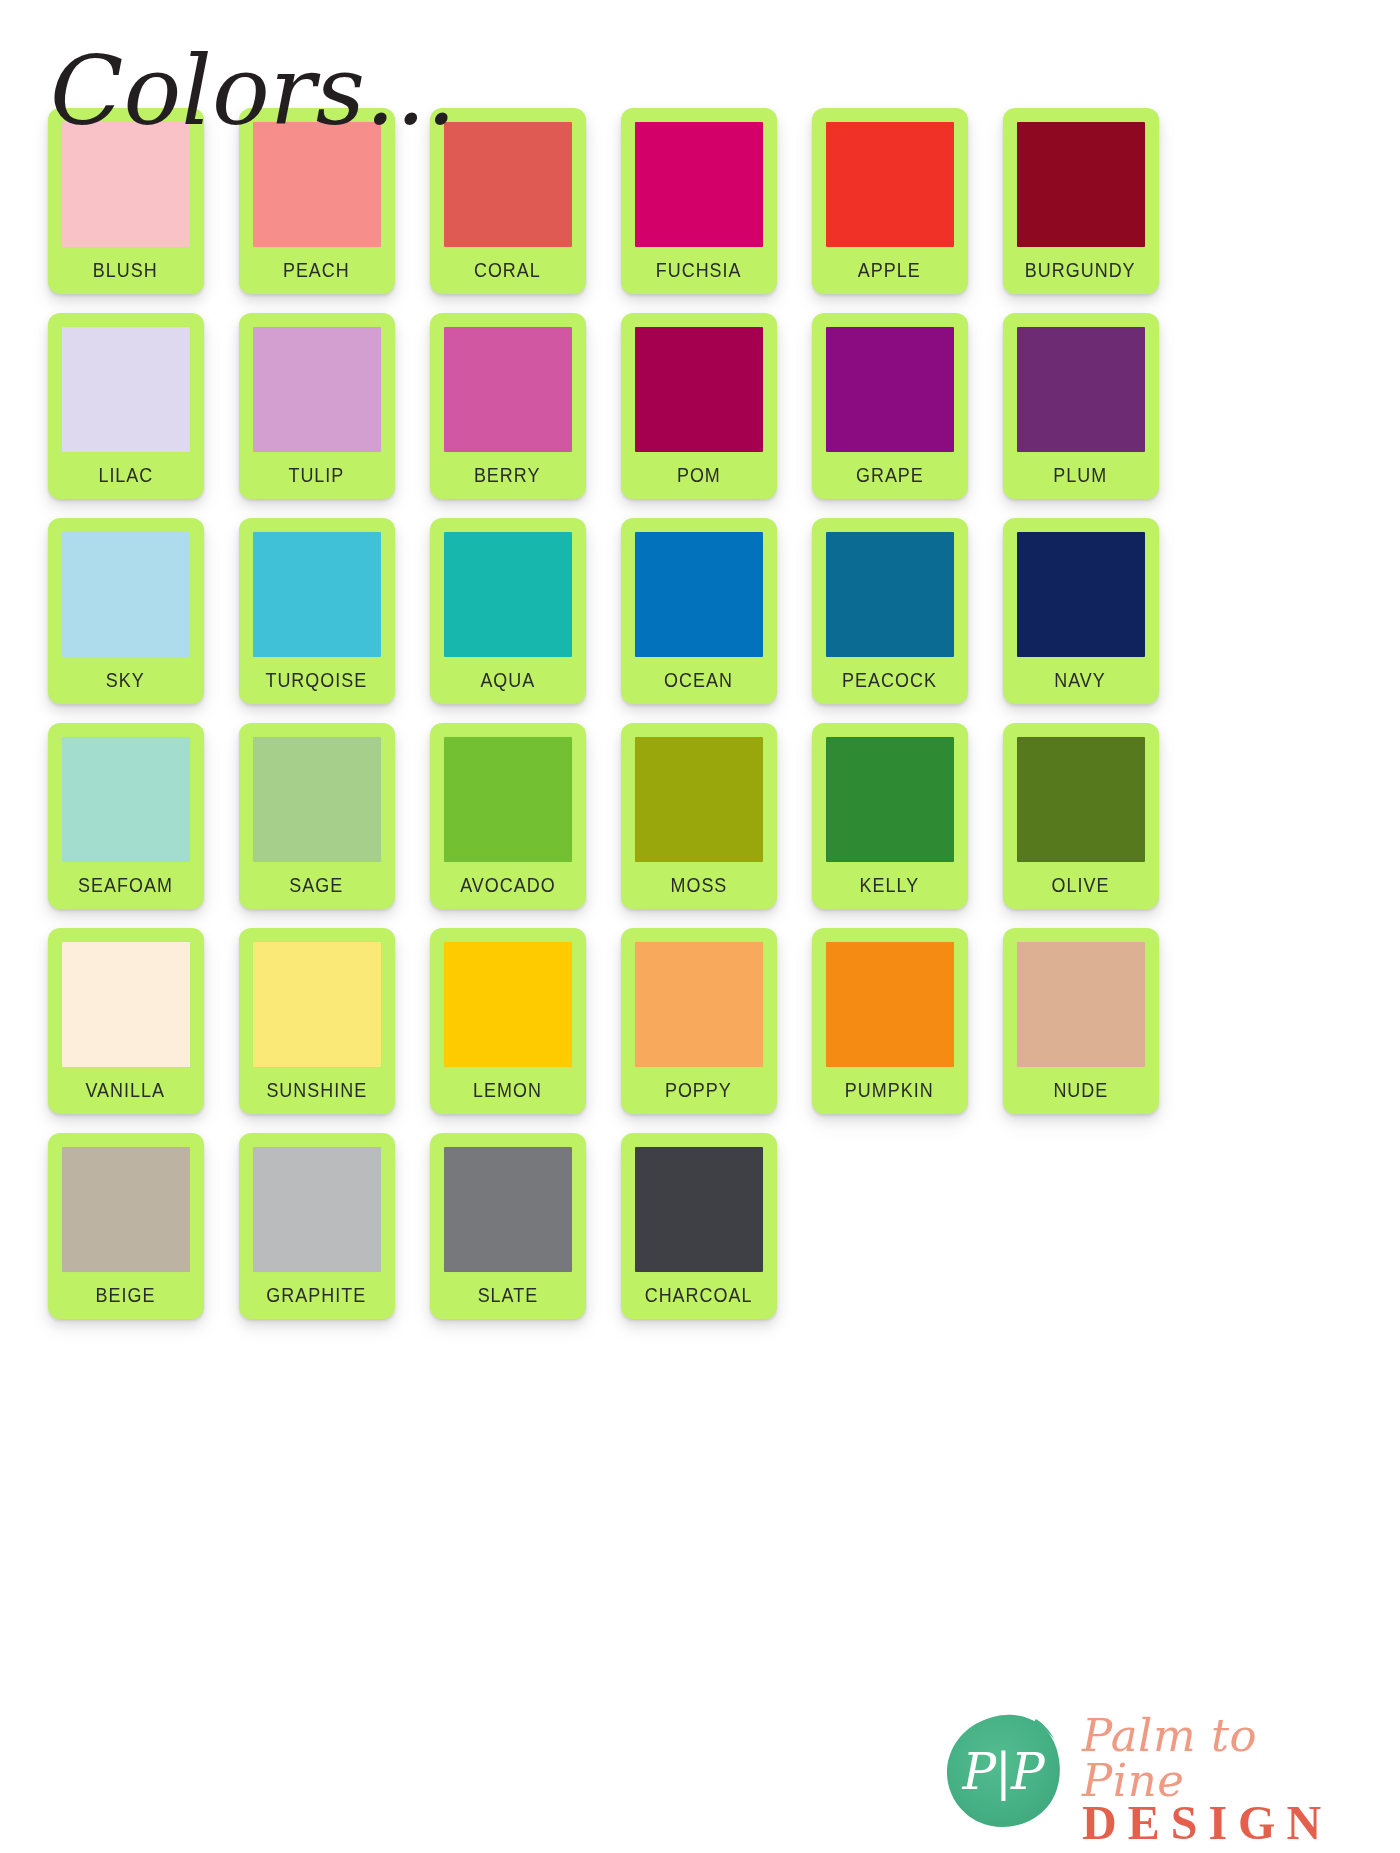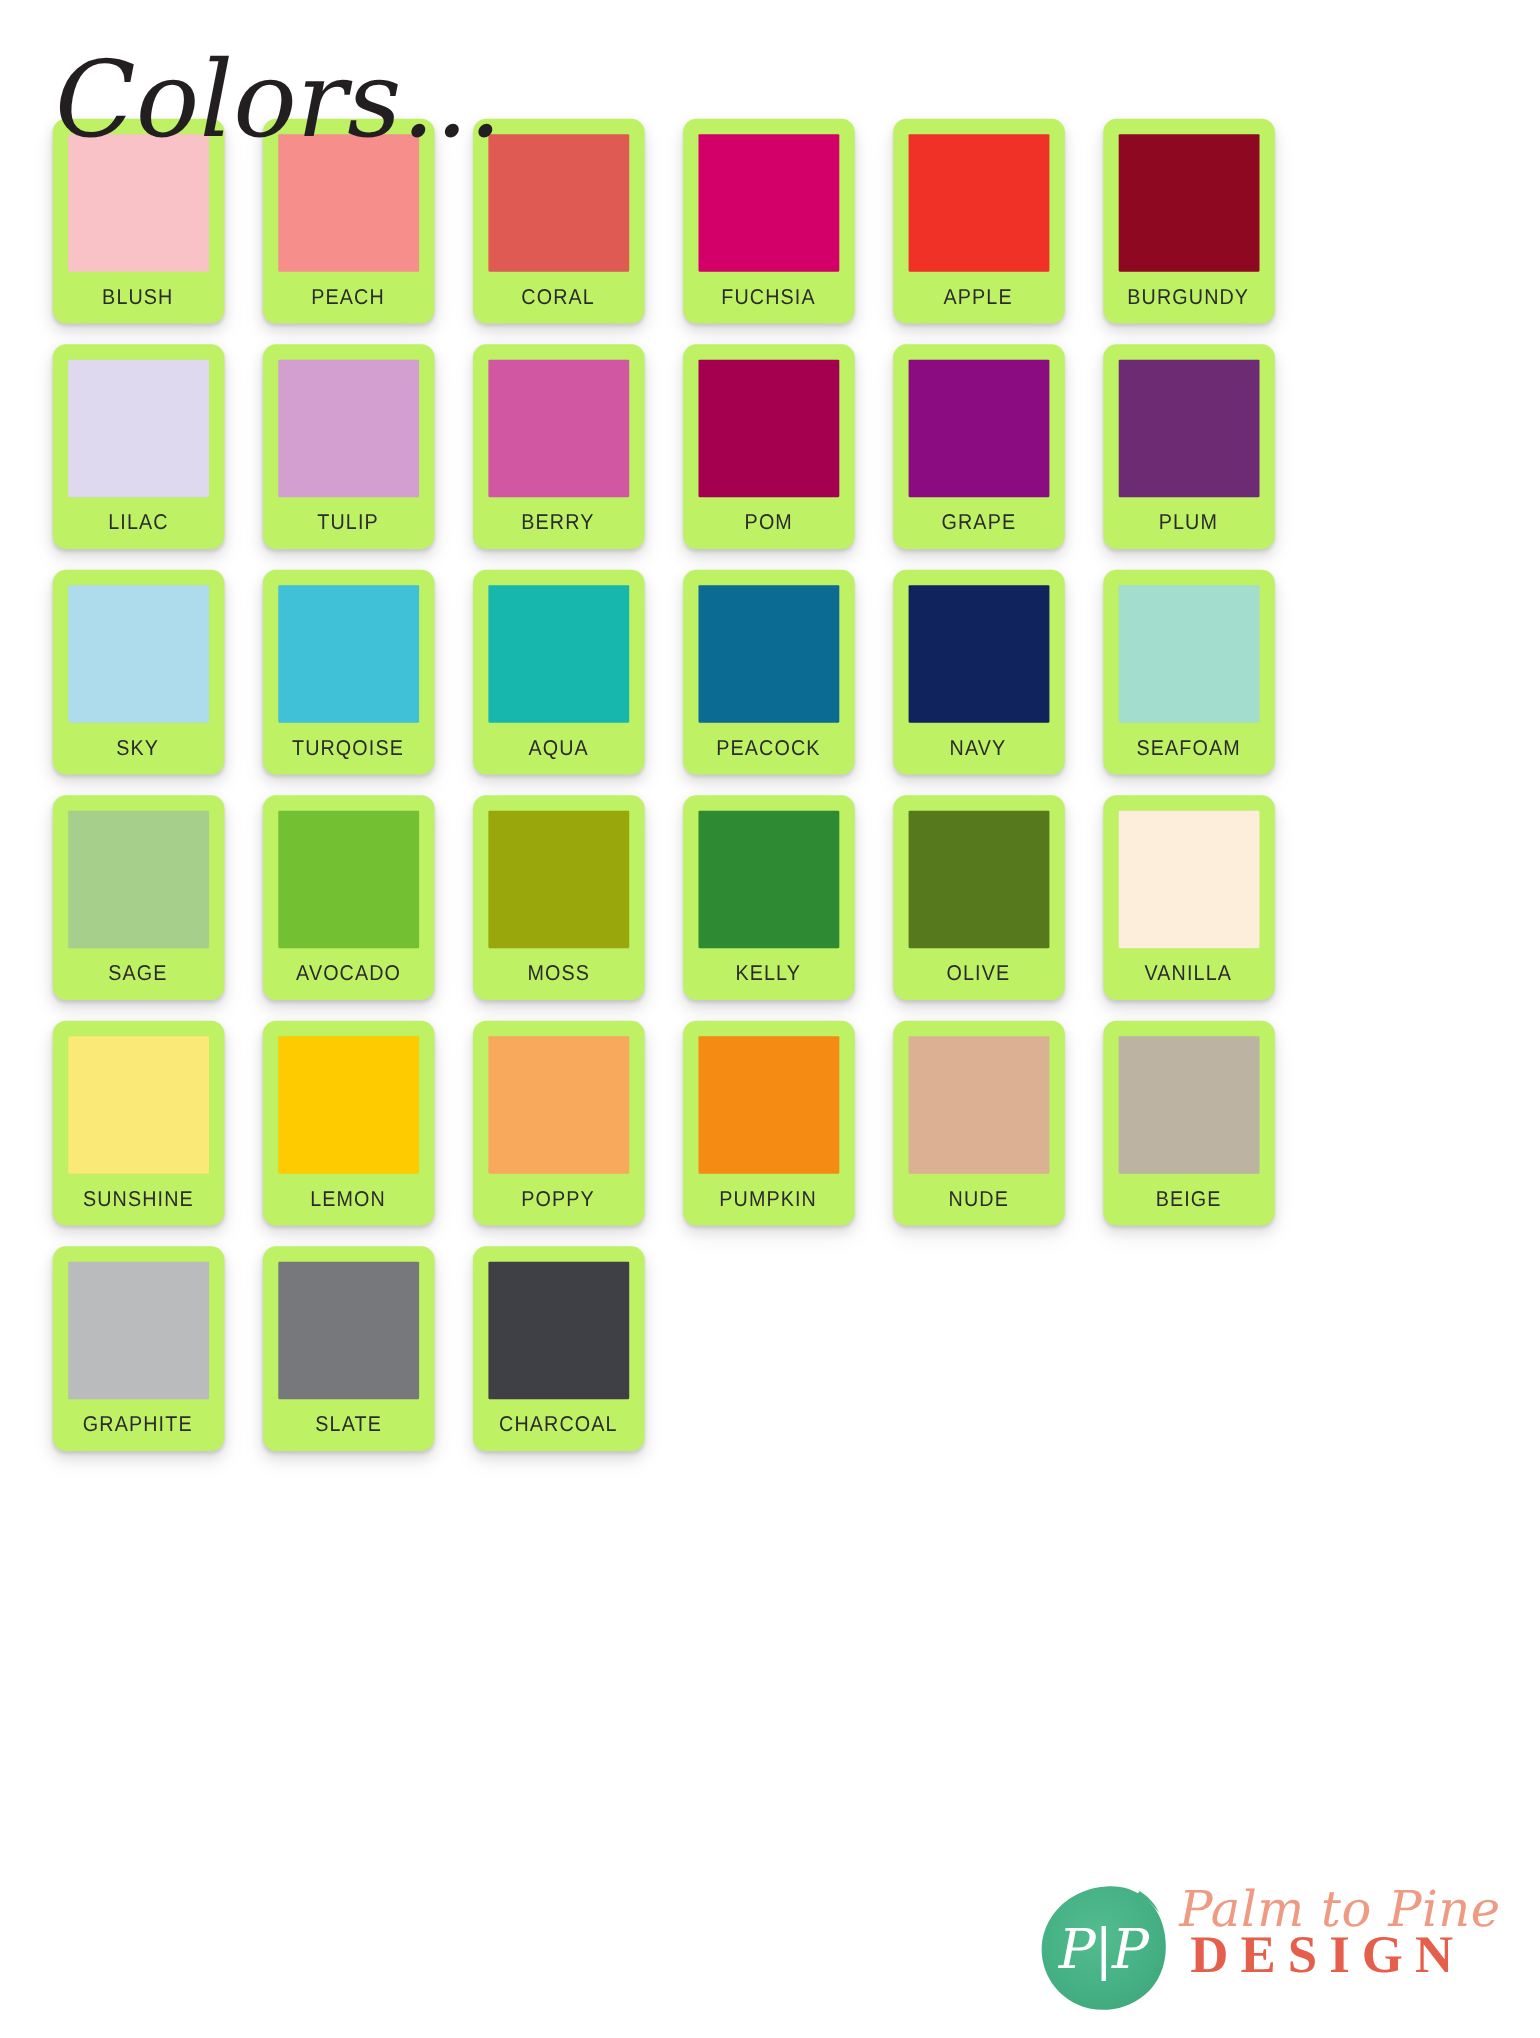--- a/index.html
+++ b/index.html
@@ -133,21 +133,21 @@
     flex-direction: column;
     justify-content: center;
     line-height: 1;
   }
   .logo-script {
     font-family: "DejaVu Serif", serif;
     font-style: italic;
     font-size: 45px;
     color: #ef9b84;
     letter-spacing: 0.5px;
-    margin-left: 8px;
+    margin-left: 18px;
   }
   .logo-design {
     font-family: "Liberation Serif", "DejaVu Serif", serif;
     font-size: 48px;
     font-weight: 700;
     color: #e4604d;
     letter-spacing: 11px;
     margin-top: -4px;
     margin-left: 18px;
   }
@@ -243,20 +243,26 @@
     <div class="cell">
       <div class="card">
         <div class="swatch" style="background: rgb(65, 193, 215);"></div>
         <div class="swatch-label">TURQOISE</div>
       </div>
     </div>
     <div class="cell">
       <div class="card">
         <div class="swatch" style="background: rgb(23, 183, 173);"></div>
         <div class="swatch-label">AQUA</div>
+      </div>
+    </div>
+    <div class="cell">
+      <div class="card">
+        <div class="swatch" style="background: rgb(2, 114, 189);"></div>
+        <div class="swatch-label">OCEAN</div>
       </div>
     </div>
     <div class="cell">
       <div class="card">
         <div class="swatch" style="background: rgb(12, 107, 146);"></div>
         <div class="swatch-label">PEACOCK</div>
       </div>
     </div>
     <div class="cell">
       <div class="card">

